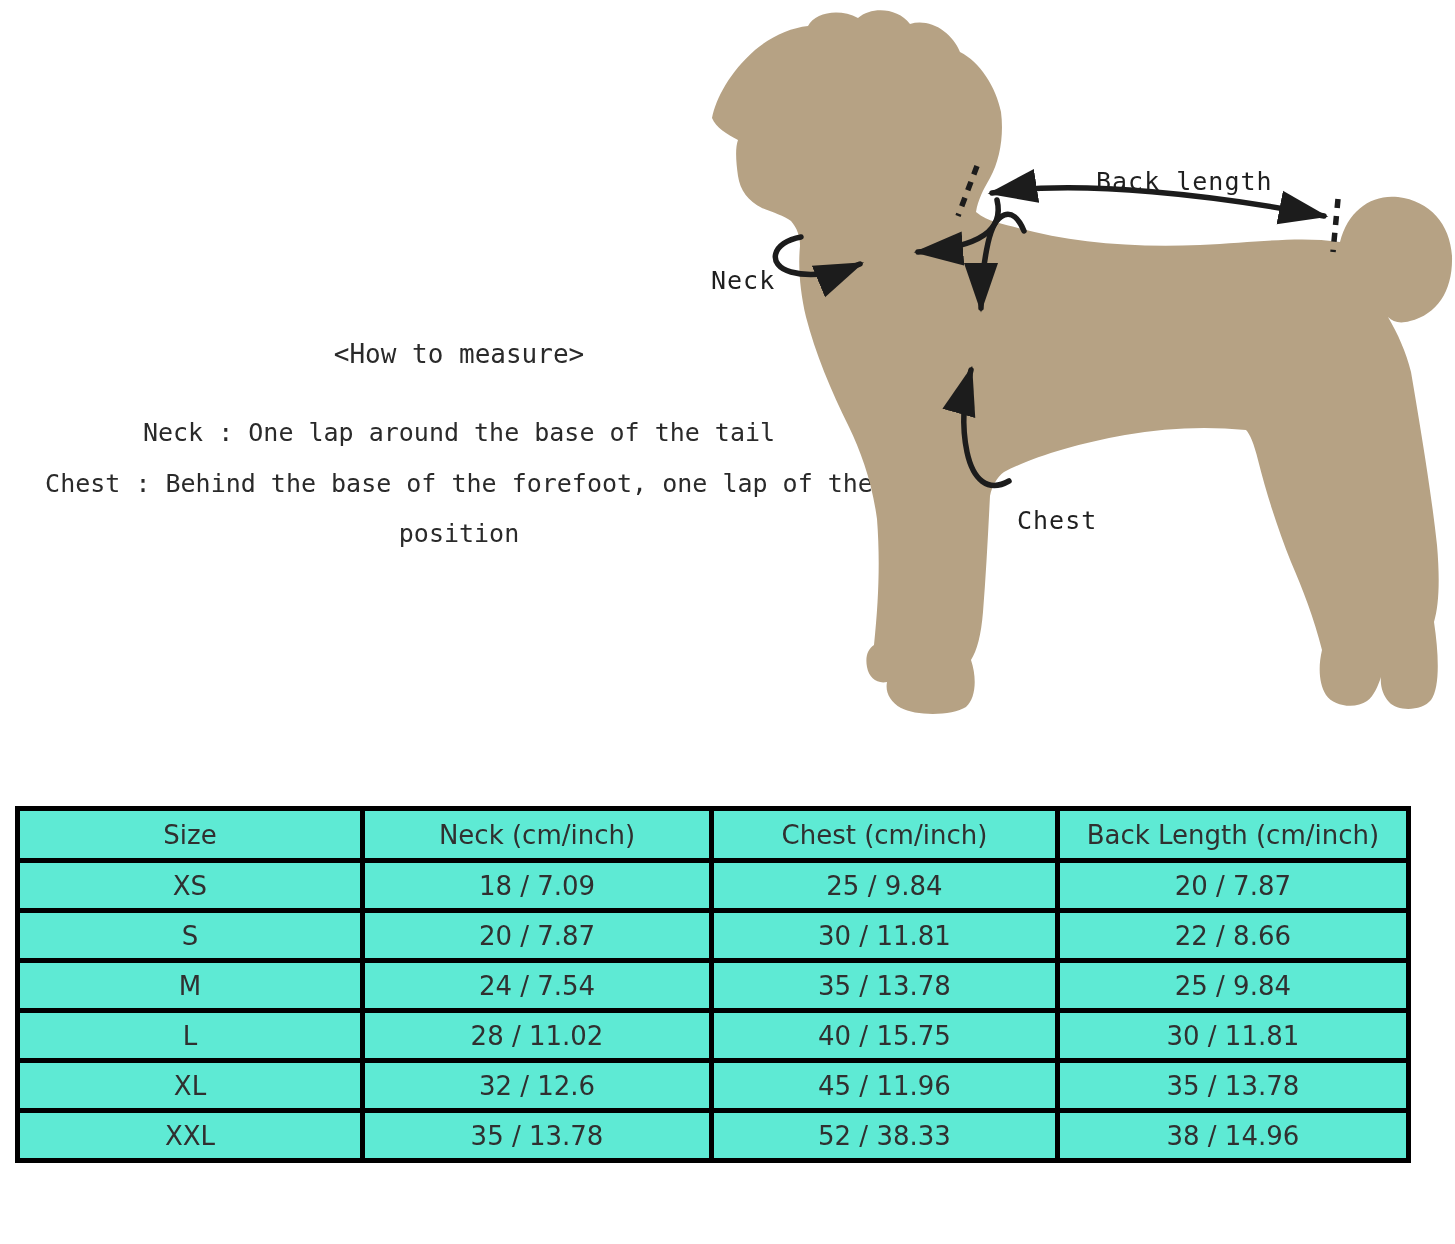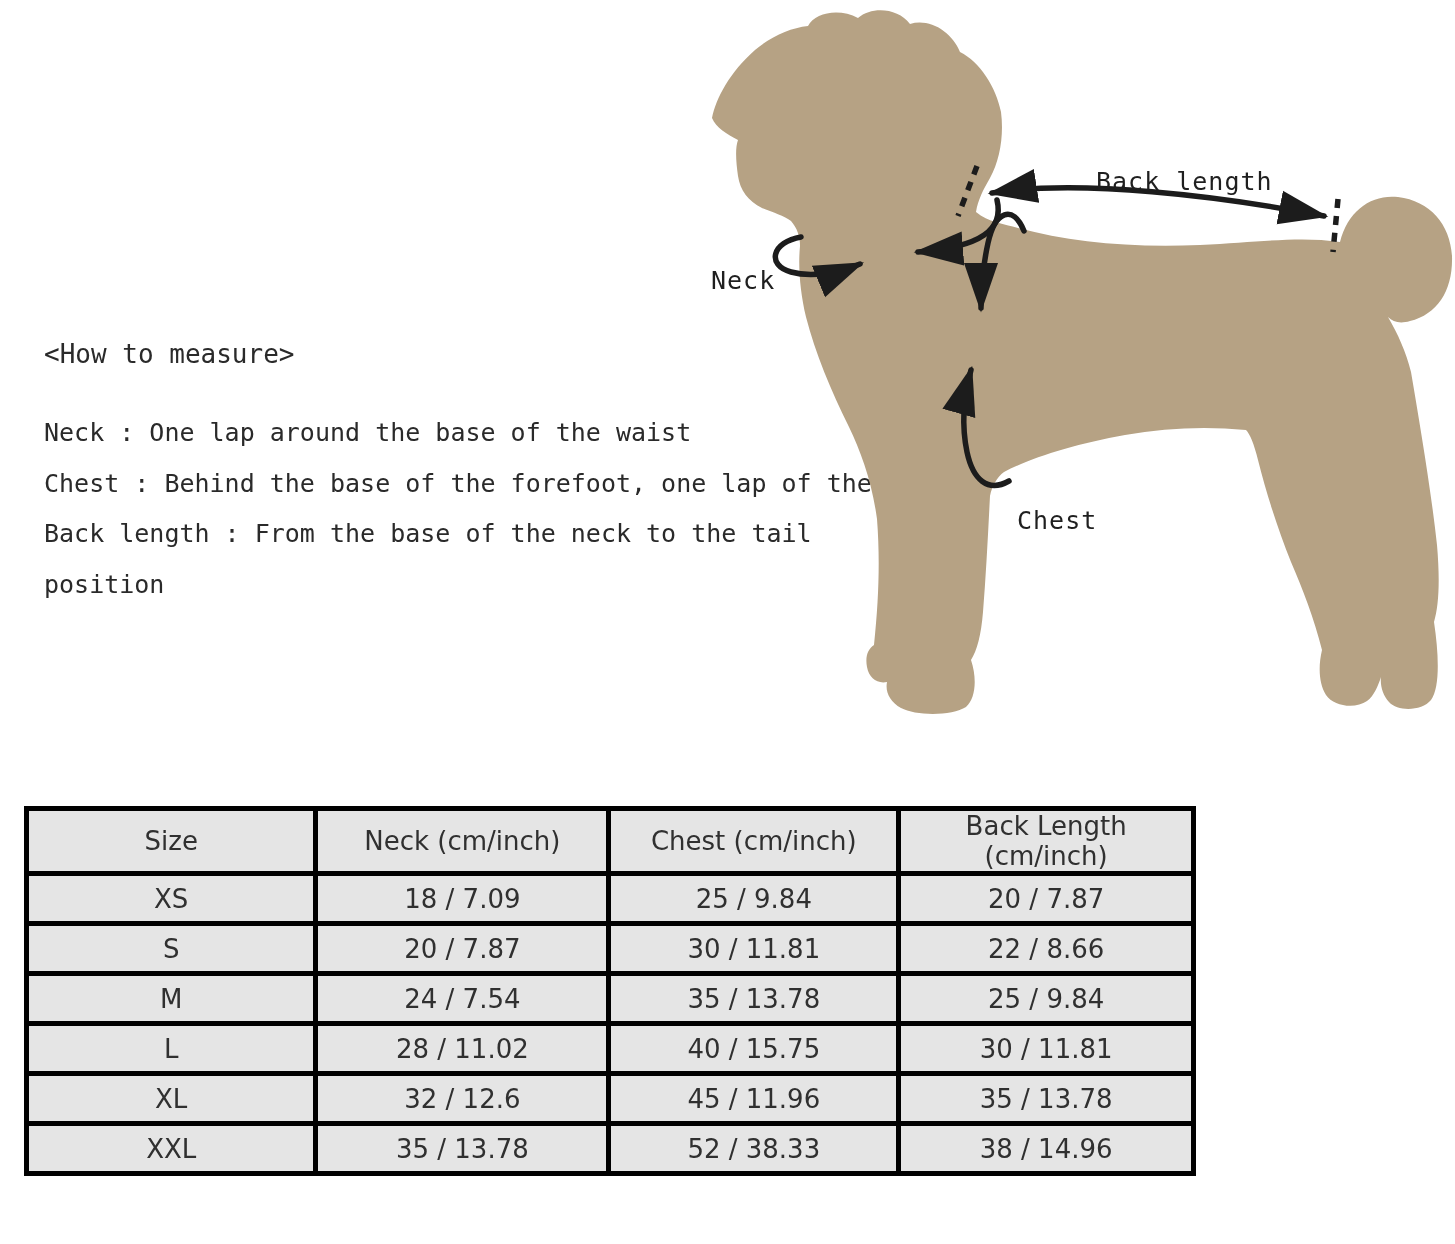--- a/index.html
+++ b/index.html
@@ -3,54 +3,53 @@
 <meta charset="utf-8">
 <style>
   html,body{margin:0;padding:0;background:#ffffff;}
   .stage{
     position:relative;width:1455px;height:1244px;background:#ffffff;overflow:hidden;
     font-family:"DejaVu Sans",sans-serif;
   }
   
   .howto{
     position:absolute;left:44px;top:336px;width:830px;
-    font-family:"DejaVu Sans Mono",monospace;color:#2a2a2a;
+    font-family:"DejaVu Sans Mono",monospace;color:#2a2a2a;text-align:center;
   }
   .howto-heading{font-size:26px;line-height:36px;white-space:nowrap;}
   .howto-lines{margin-top:36px;}
   .howto-lines div{font-size:25px;line-height:50.5px;white-space:nowrap;}
   
   .diagram{position:absolute;left:0;top:0;}
   .diagram text{
     font-family:"DejaVu Sans Mono",monospace;font-size:25px;fill:#1f1f1f;
     letter-spacing:1px;
   }
   
   table.size-table{
-    position:absolute;left:24px;top:806px;width:1172px;
+    position:absolute;left:15px;top:806px;width:1396px;
     border-collapse:collapse;table-layout:fixed;
-    font-size:26px;color:#303030;text-align:center;background:#e5e5e5;
+    font-size:26px;color:#303030;text-align:center;background:#5eead4;
   }
   table.size-table th,table.size-table td{
     border:5px solid #000000;font-weight:400;padding:0;
   }
   table.size-table thead th{height:47px;}
   table.size-table tbody td{height:45px;}
 </style>
 </head>
 <body>
 
 <div class="stage">
 
   <section class="howto">
     <div class="howto-heading">&lt;How to measure&gt;</div>
     <div class="howto-lines">
-      <div>Neck : One lap around the base of the waist</div>
+      <div>Neck : One lap around the base of the tail</div>
       <div>Chest : Behind the base of the forefoot, one lap of the</div>
-      <div>Back length : From the base of the neck to the tail</div>
       <div>position</div>
     </div>
   </section>
 
   <svg class="diagram" width="1455" height="780" viewBox="0 0 1455 780">
     <defs>
       <marker id="ah" markerWidth="10" markerHeight="8" refX="8.2" refY="3.5" orient="auto" markerUnits="strokeWidth">
         <path d="M0,0.4 L9,3.5 L0,6.6 Z" fill="#1c1c1c"></path>
       </marker>
       <marker id="ahs" markerWidth="10" markerHeight="8" refX="8.2" refY="3.5" orient="auto-start-reverse" markerUnits="strokeWidth">

